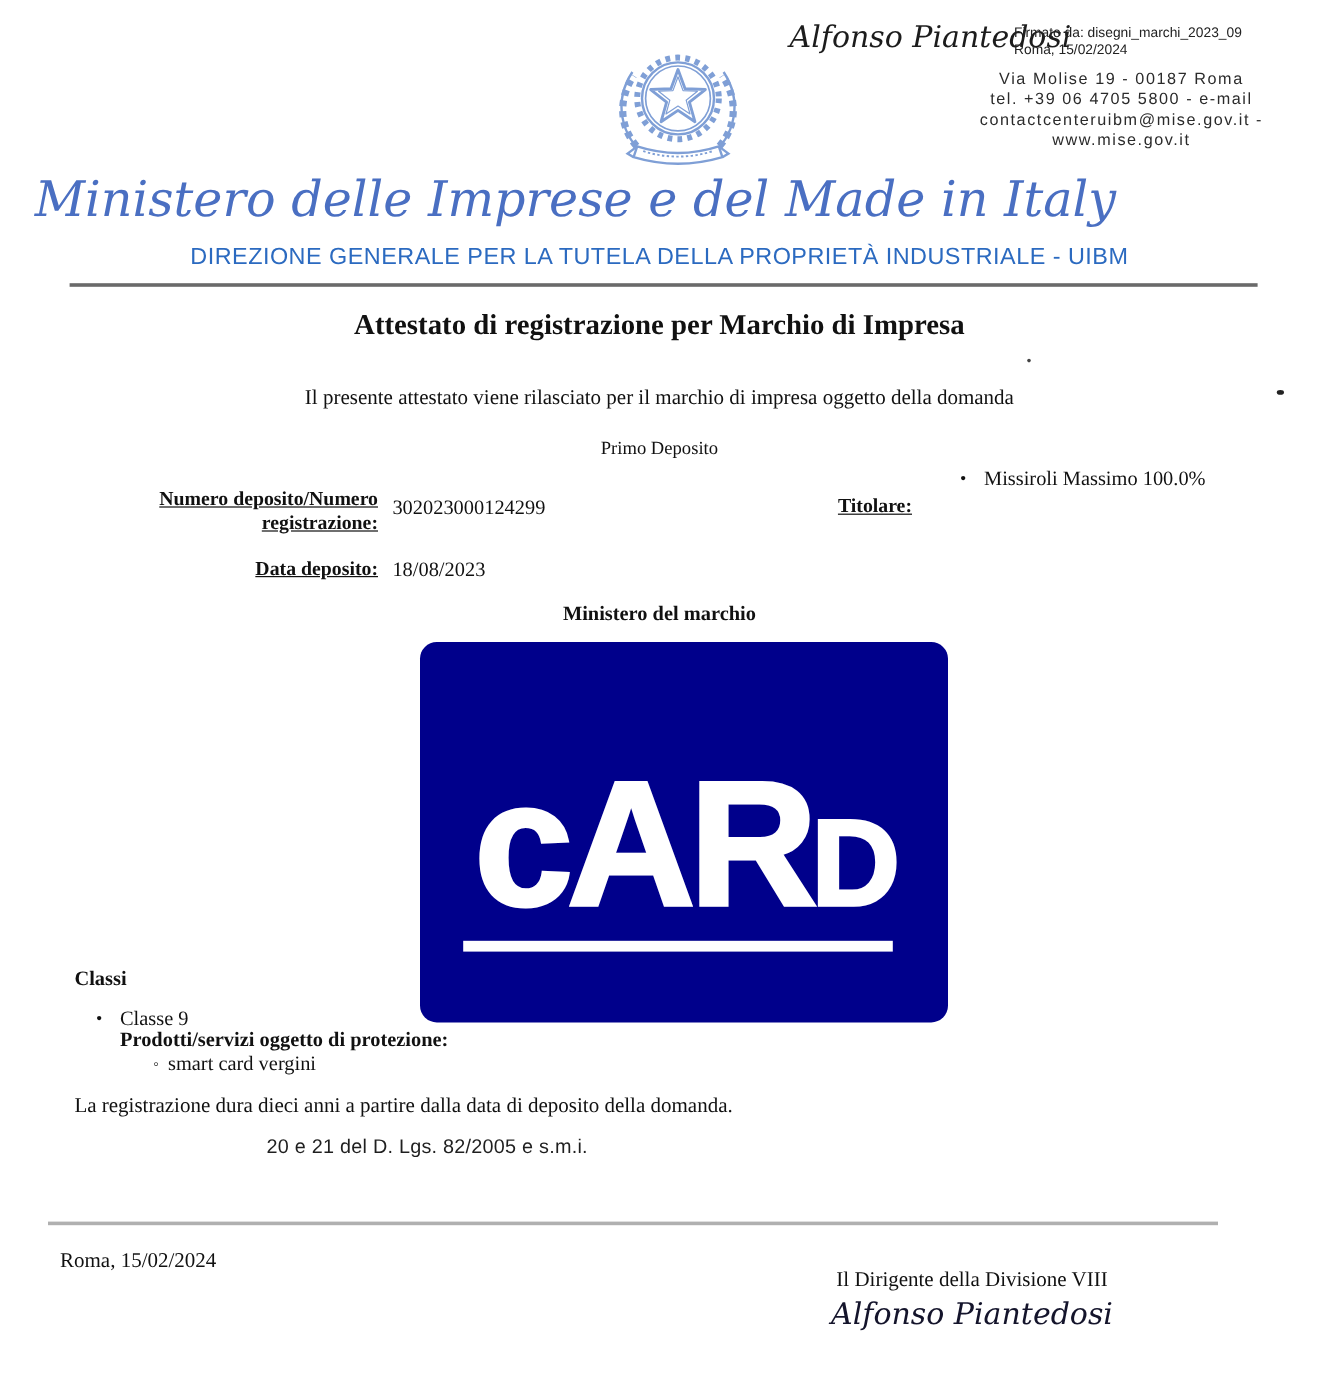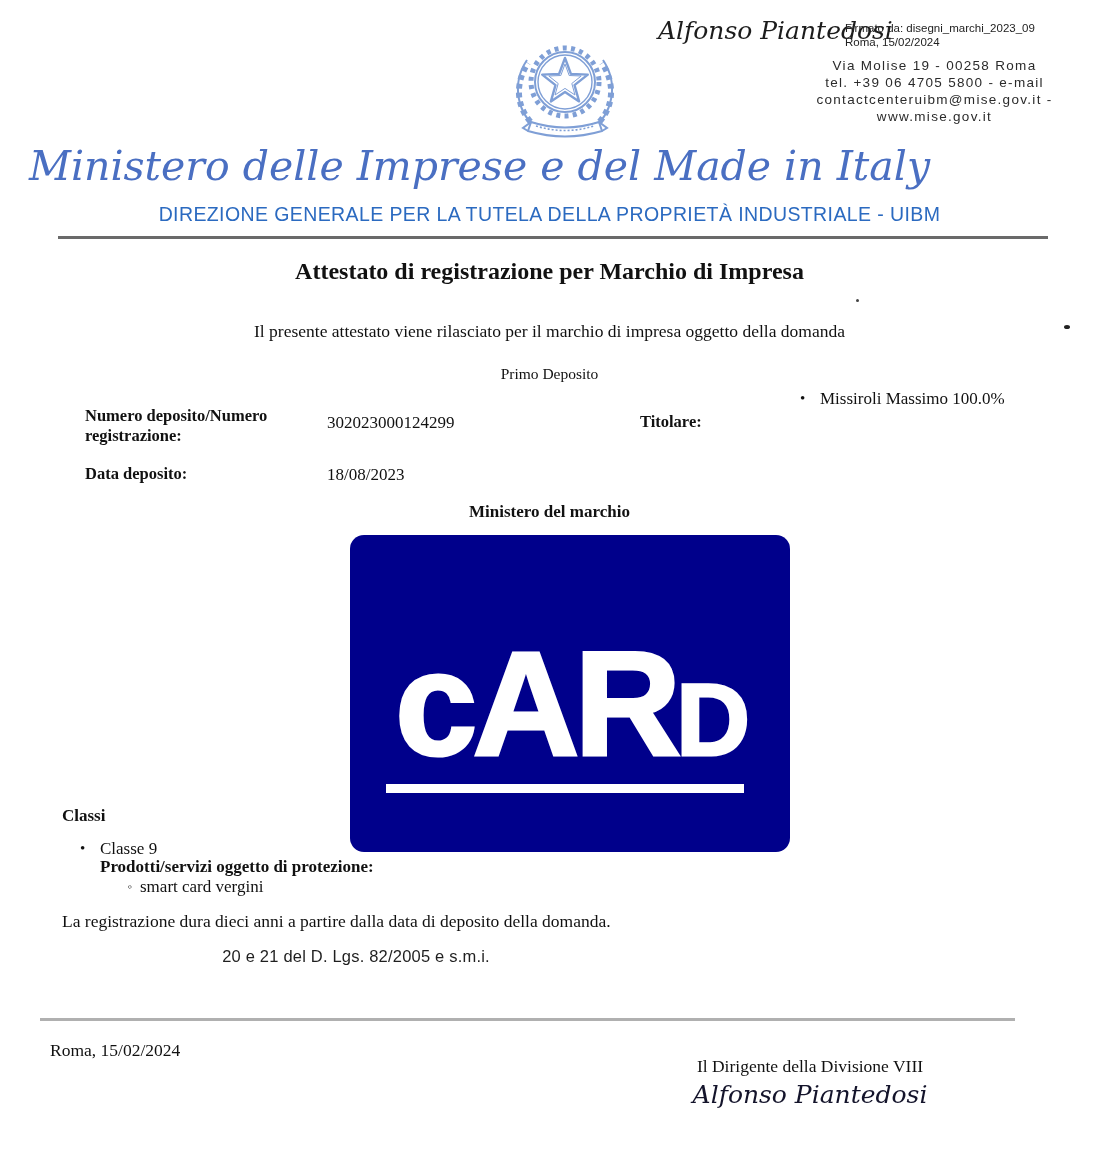--- a/index.html
+++ b/index.html
@@ -72,21 +72,22 @@
     text-align: center; font-size: 17.5px;
     white-space: nowrap;
   }
   .primo {
     left: 0; top: 365px; width: 1099px;
     text-align: center; font-size: 15.5px;
   }
 
   .lbl {
     font-weight: bold; font-size: 16.5px; line-height: 20px;
-    text-align: left;
+    text-align: right;
+    text-decoration: underline;
   }
   .numero-label { left: 85px; top: 406px; width: 230px; }
   .numero-value { left: 327px; top: 413px; font-size: 17px; }
   .titolare-label { left: 640px; top: 412px; width: 120px; }
   .titolare-item { left: 800px; top: 389px; font-size: 17px; white-space: nowrap; }
   .titolare-item .bullet { display: inline-block; width: 20px; font-size: 15px; vertical-align: 1px; }
   .data-label { left: 85px; top: 464px; width: 230px; }
   .data-value { left: 327px; top: 465px; font-size: 17px; }
 
   .marchio-heading {
@@ -154,21 +155,21 @@
 <div id="page">
 
   <div class="abs signer-top">Alfonso Piantedosi</div>
 
   <div class="abs firmato">
     <div>Firmato da: disegni_marchi_2023_09</div>
     <div>Roma, 15/02/2024</div>
   </div>
 
   <div class="abs address">
-    <div>Via Molise 19 - 00258 Roma</div>
+    <div>Via Molise 19 - 00187 Roma</div>
     <div>tel. +39 06 4705 5800 - e-mail</div>
     <div>contactcenteruibm@mise.gov.it -</div>
     <div>www.mise.gov.it</div>
   </div>
 
   <div class="abs emblem">
     <svg width="124" height="114" viewBox="0 0 124 114" fill="none" xmlns="http://www.w3.org/2000/svg">
 
       <path d="M36,100 C14,84 8,54 24,30" stroke="#7f9fd6" stroke-width="2" fill="none"></path>
       <path d="M34,98 C14,82 10,56 25,33" stroke="#7f9fd6" stroke-width="6" stroke-dasharray="5 4" fill="none"></path>

